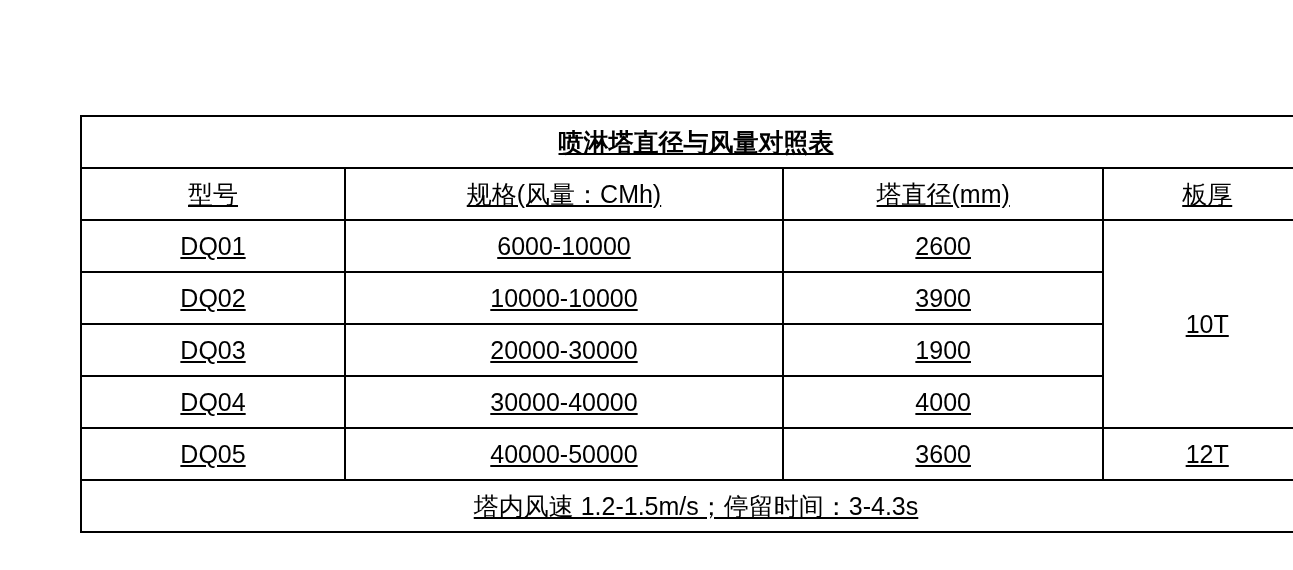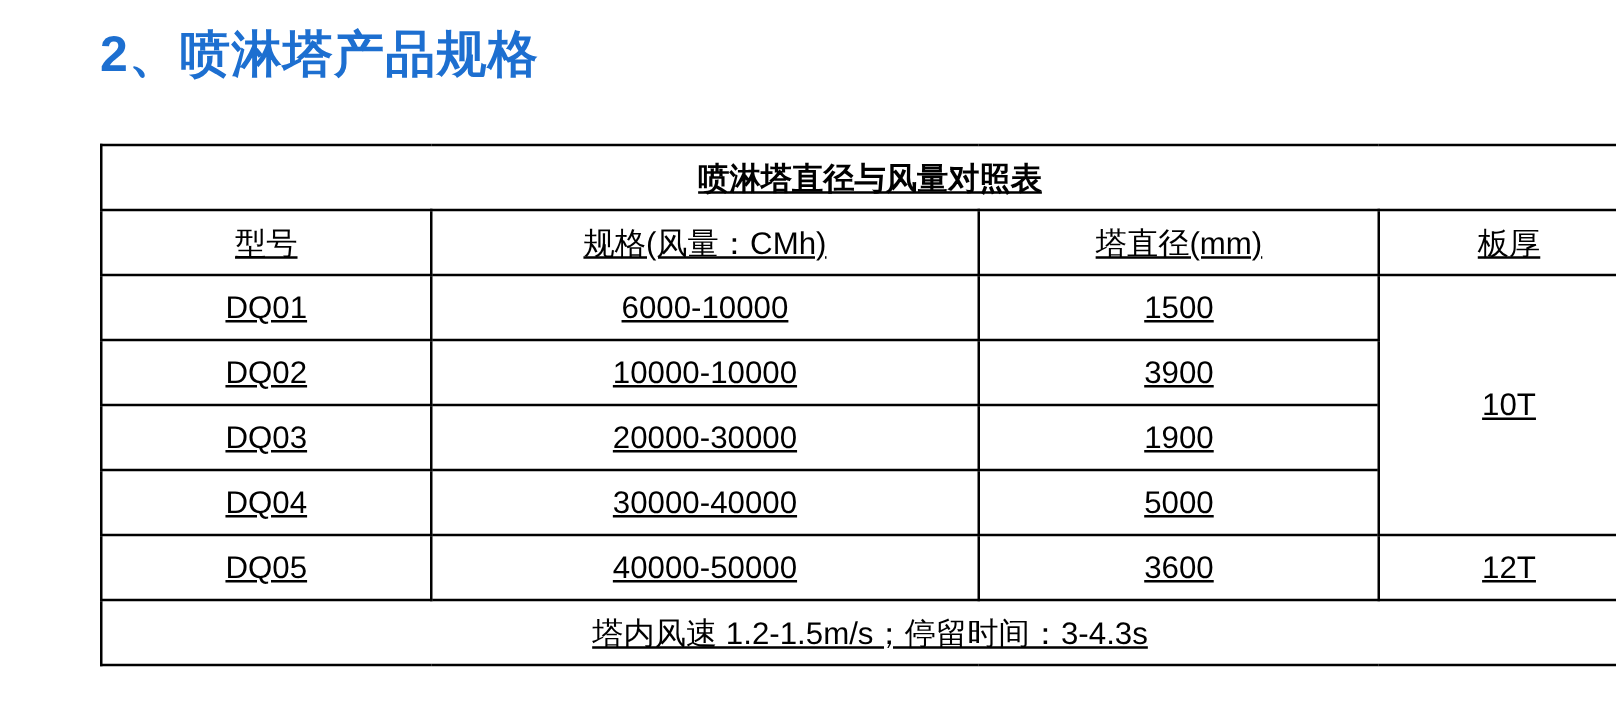--- a/index.html
+++ b/index.html
@@ -76,21 +76,20 @@
   col.c-model { width: 243px; }
   col.c-spec  { width: 403px; }
   col.c-dia   { width: 295px; }
   col.c-thick { width: 191px; }
 </style>
 </head>
 <body>
 
 <div class="slide">
 
-  <div class="page-title">2、喷淋塔产品规格</div>
 
   <div class="table-wrap">
     <table class="spec">
       <colgroup>
         <col class="c-model">
         <col class="c-spec">
         <col class="c-dia">
         <col class="c-thick">
       </colgroup>
       <tbody>
@@ -100,40 +99,40 @@
         <tr>
           <td class="head-cell">型号</td>
           <td class="head-cell">规格(风量：CMh)</td>
           <td class="head-cell">塔直径(mm)</td>
           <td class="head-cell">板厚</td>
         </tr>
 
         <tr>
           <td class="model-cell">DQ01</td>
           <td class="body-cell">6000-10000</td>
-          <td class="body-cell">1500</td>
+          <td class="body-cell">2600</td>
           <td class="thick-cell" rowspan="4">10T</td>
         </tr>
 
         <tr>
           <td class="model-cell">DQ02</td>
           <td class="body-cell">10000-10000</td>
           <td class="body-cell">3900</td>
         </tr>
 
         <tr>
           <td class="model-cell">DQ03</td>
           <td class="body-cell">20000-30000</td>
           <td class="body-cell">1900</td>
         </tr>
 
         <tr>
           <td class="model-cell">DQ04</td>
           <td class="body-cell">30000-40000</td>
-          <td class="body-cell">5000</td>
+          <td class="body-cell">4000</td>
         </tr>
 
         <tr>
           <td class="model-cell">DQ05</td>
           <td class="body-cell">40000-50000</td>
           <td class="body-cell">3600</td>
           <td class="thick-cell">12T</td>
         </tr>
 
         <tr>

